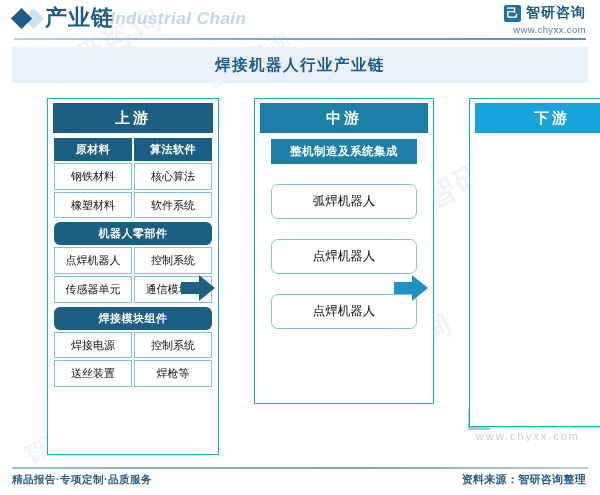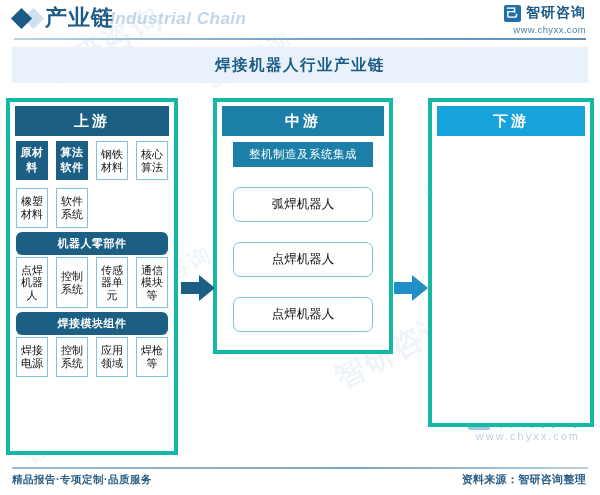--- a/index.html
+++ b/index.html
@@ -137,25 +137,26 @@
   .chain {
     position: absolute;
     left: 0; top: 98px;
     width: 600px; height: 360px;
     z-index: 2;
   }
   .column {
     position: absolute;
     top: 0;
     background: #ffffff;
-    border: 4px solid #14b8a6;
+    border: 1px solid #14b8a6;
     box-sizing: border-box;
+    margin-left: 41px;
   }
   .col-up    { left: 6px;   width: 172px; height: 357px; }
-  .col-mid   { left: 213px; width: 180px; height: 256px; }
+  .col-mid   { left: 213px; width: 180px; height: 306px; }
   .col-down  { left: 428px; width: 166px; height: 329px; }
 
   .col-header {
     height: 30px;
     margin: 4px 5px 0 5px;
     display: flex;
     align-items: center;
     justify-content: center;
     color: #ffffff;
     font-size: 15px;
@@ -178,22 +179,22 @@
     letter-spacing: 0.5px;
     box-sizing: border-box;
   }
   .sub-header.wide {
     width: 100%;
     margin-bottom: 2px;
     border-radius: 6px;
   }
   .grid2 {
     display: grid;
-    grid-template-columns: 1fr 1fr 1fr 1fr;
-    gap: 8px;
+    grid-template-columns: 1fr 1fr;
+    gap: 2px;
     margin-bottom: 4px;
   }
   .leaf-box {
     border: 1px solid #7fc4de;
     background: #ffffff;
     color: #111111;
     font-size: 11px;
     text-align: center;
     padding: 6px 1px;
     min-height: 18px;
@@ -203,21 +204,21 @@
     box-sizing: border-box;
     line-height: 1.15;
   }
 
   
   .mid-body { padding: 6px 16px 0 16px; }
   .mid-sub {
     background: #1b7fa8;
     color: #ffffff;
     font-size: 11.5px;
-    font-weight: normal;
+    font-weight: bold;
     text-align: center;
     padding: 5px 0;
     letter-spacing: 0.5px;
   }
   .pill {
     border: 1px solid #7fc4de;
     border-radius: 7px;
     background: #ffffff;
     color: #111111;
     font-size: 12.5px;
@@ -361,21 +362,21 @@
         <div class="leaf-box">点焊机器人</div>
         <div class="leaf-box">控制系统</div>
         <div class="leaf-box">传感器单元</div>
         <div class="leaf-box">通信模块等</div>
       </div>
 
       <div class="sub-header wide">焊接模块组件</div>
       <div class="grid2">
         <div class="leaf-box">焊接电源</div>
         <div class="leaf-box">控制系统</div>
-        <div class="leaf-box">应用领域</div>
+        <div class="leaf-box">送丝装置</div>
         <div class="leaf-box">焊枪等</div>
       </div>
 
     </div>
   </div>
 
   <div class="arrow arrow-1">
     <svg viewBox="0 0 34 30" width="34" height="30" aria-hidden="true">
       <polygon points="0,9 18,9 18,2 34,15 18,28 18,21 0,21" fill="#1b5f84"></polygon>
     </svg>

